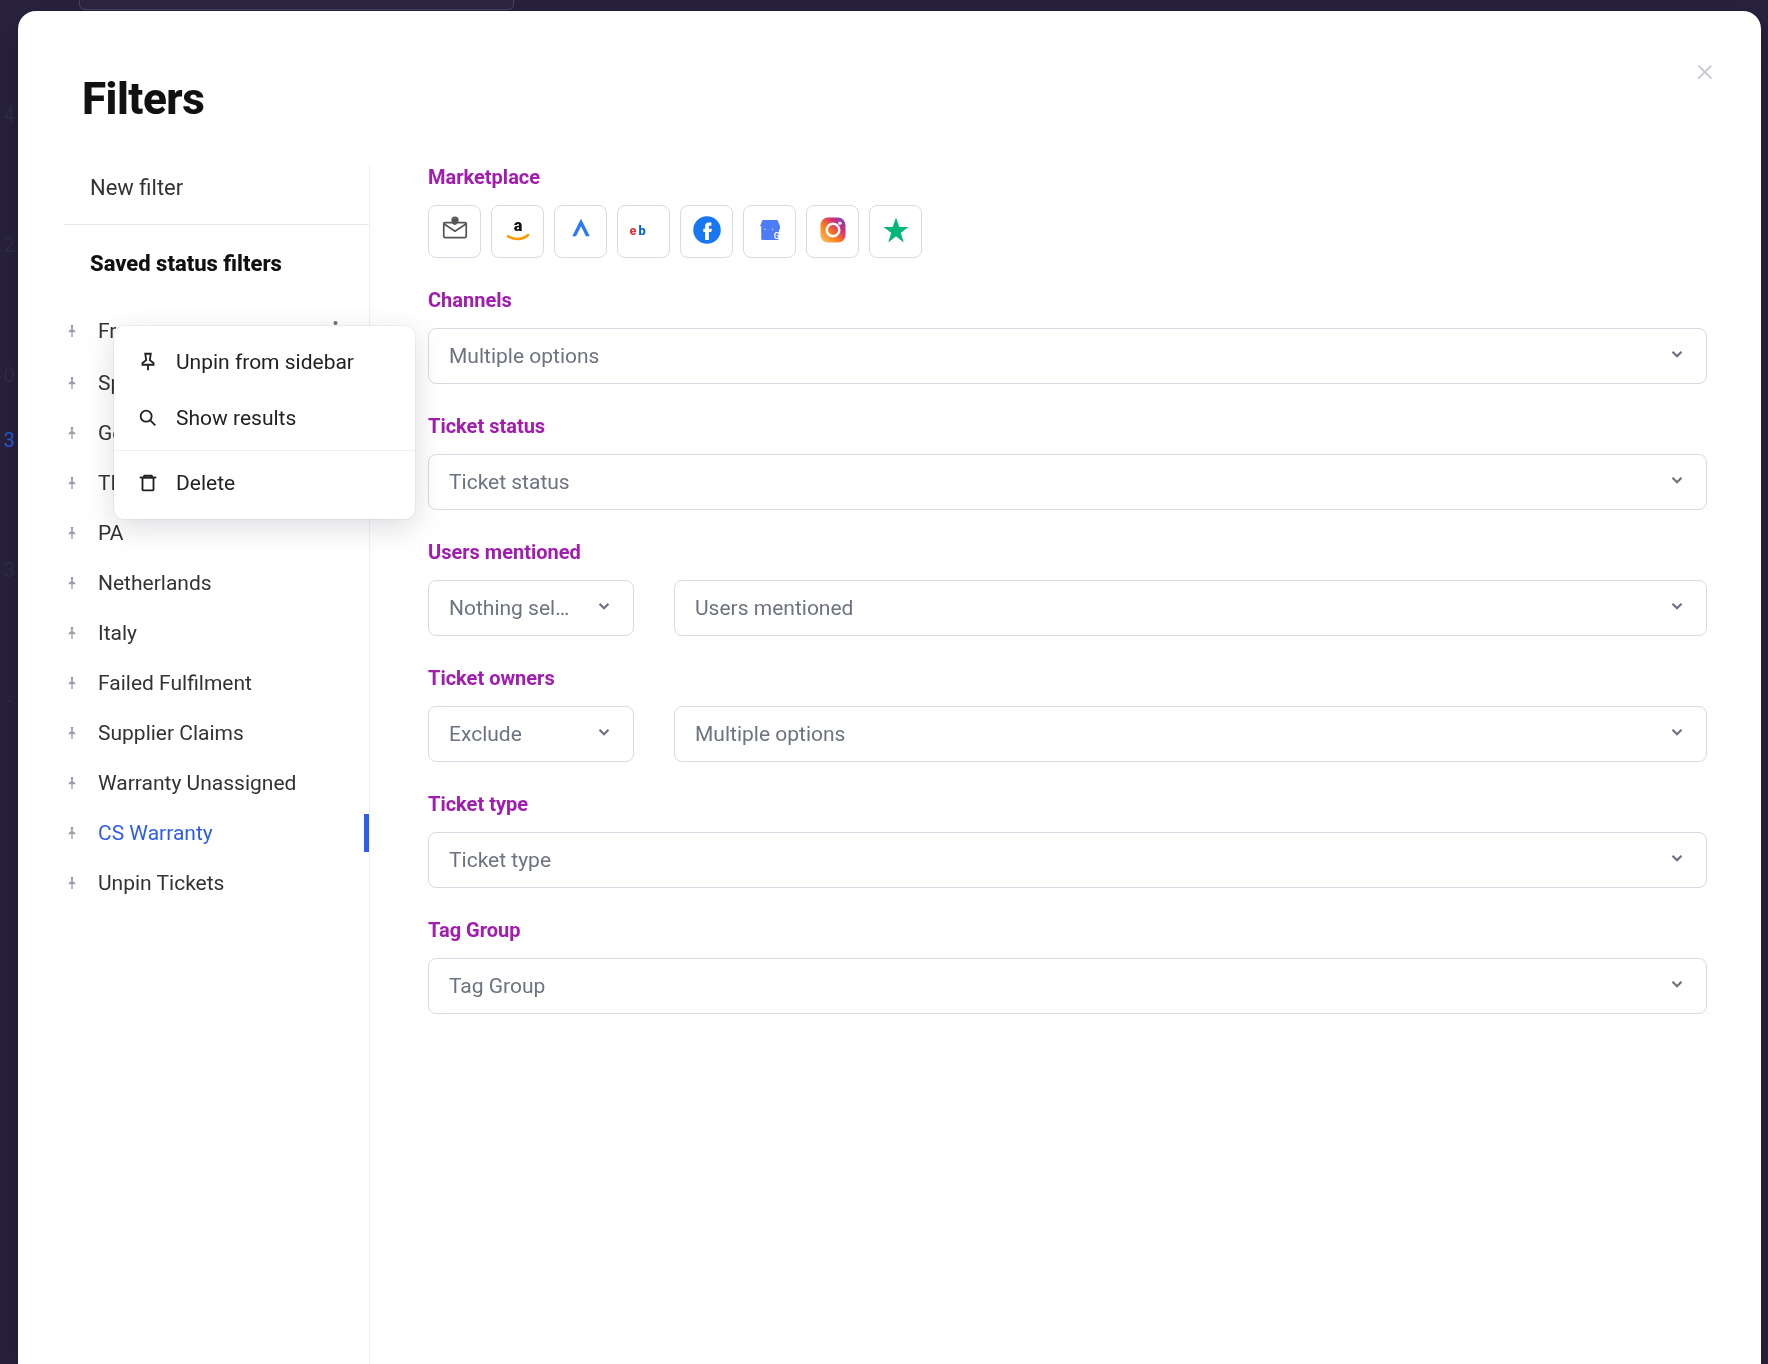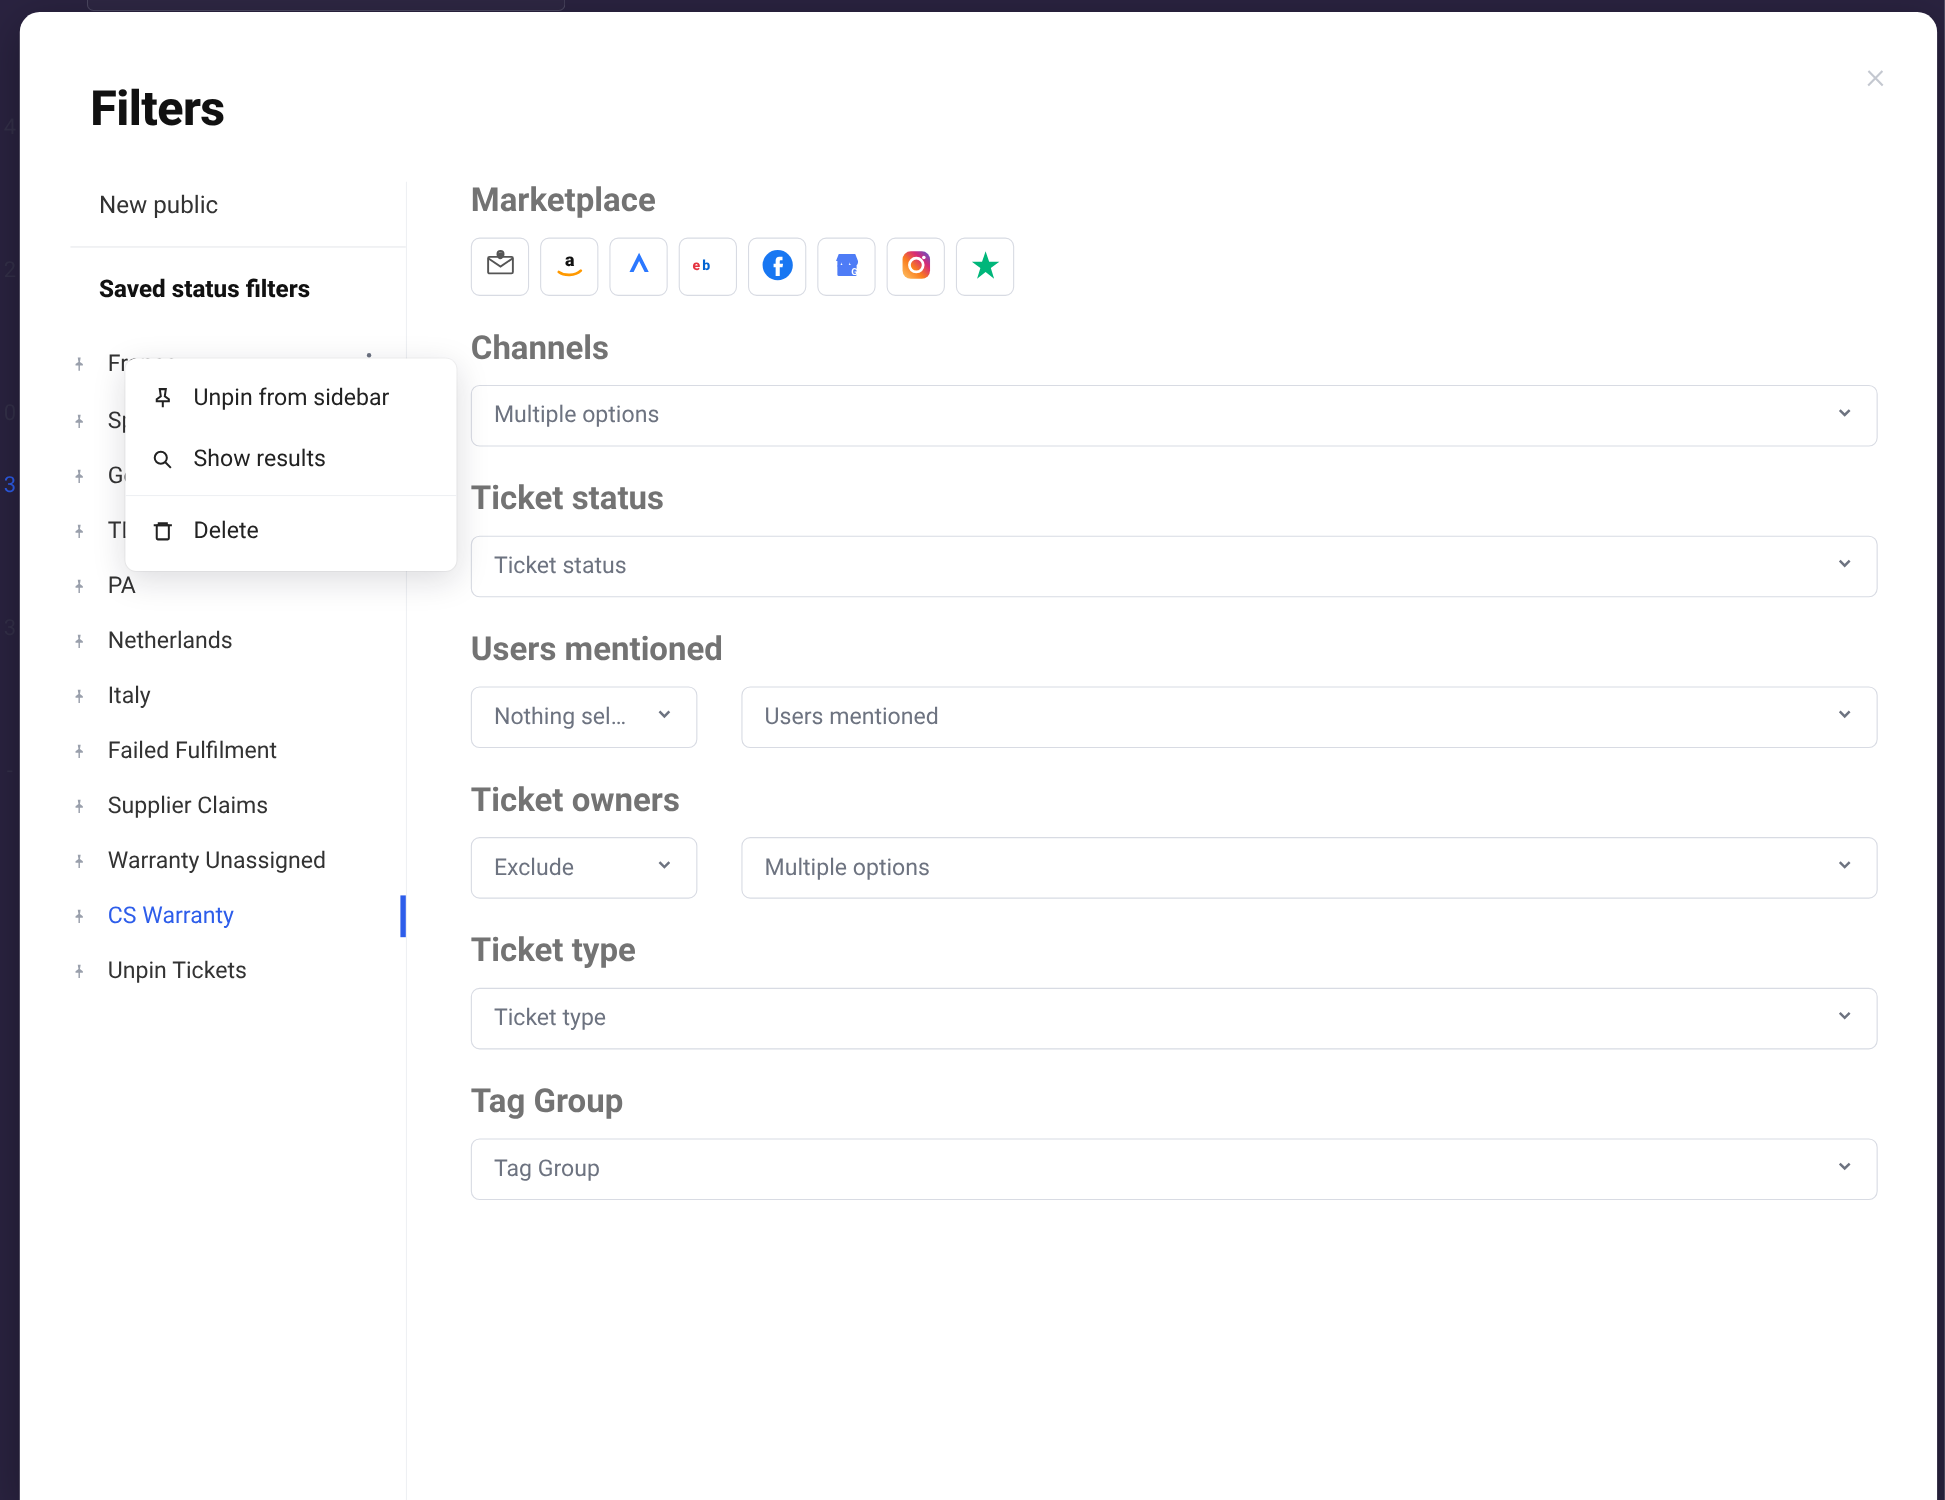--- a/index.html
+++ b/index.html
@@ -141,23 +141,23 @@
   .cm-icon { width:24px; height:24px; display:flex; align-items:center; justify-content:center; color:#222; }
 
   
   .panel {
     flex:1;
     padding: 0 54px 0 58px;
     overflow-y:auto;
   }
   .field { margin-bottom: 30px; }
   .field-label {
-    font-size: 30px;
+    font-size: 20px;
     font-weight: 700;
-    color:#737373;
+    color:#a21caf;
     margin-bottom: 16px;
   }
   .marketplace-row { display:flex; gap:10px; flex-wrap:wrap; }
   .mp-chip {
     width:53px; height:53px;
     border:1px solid #d8dbe3;
     border-radius:8px;
     display:flex; align-items:center; justify-content:center;
     cursor:pointer;
     background:#fff;
@@ -207,21 +207,21 @@
 <div class="modal">
   <div class="modal-close">
     <span>×</span>
   </div>
   <h1 class="modal-title">Filters</h1>
 
   <div class="modal-body">
 
     <aside class="sidebar">
       <div class="new-filter">
-        <span>New public</span>
+        <span>New filter</span>
       </div>
       <div class="saved-heading">Saved status filters</div>
       <div id="filter-list">
           <div class="filter-item">
             <span class="pin-icon">
               <svg class="pin-svg" viewBox="0 0 24 24" fill="currentColor">
                 <path d="M14 3l-1 6 4 3v2H7v-2l4-3-1-6h4zM11 14v7h2v-7h-2z"></path>
               </svg>
             </span>
             <span class="filter-label">France</span>

